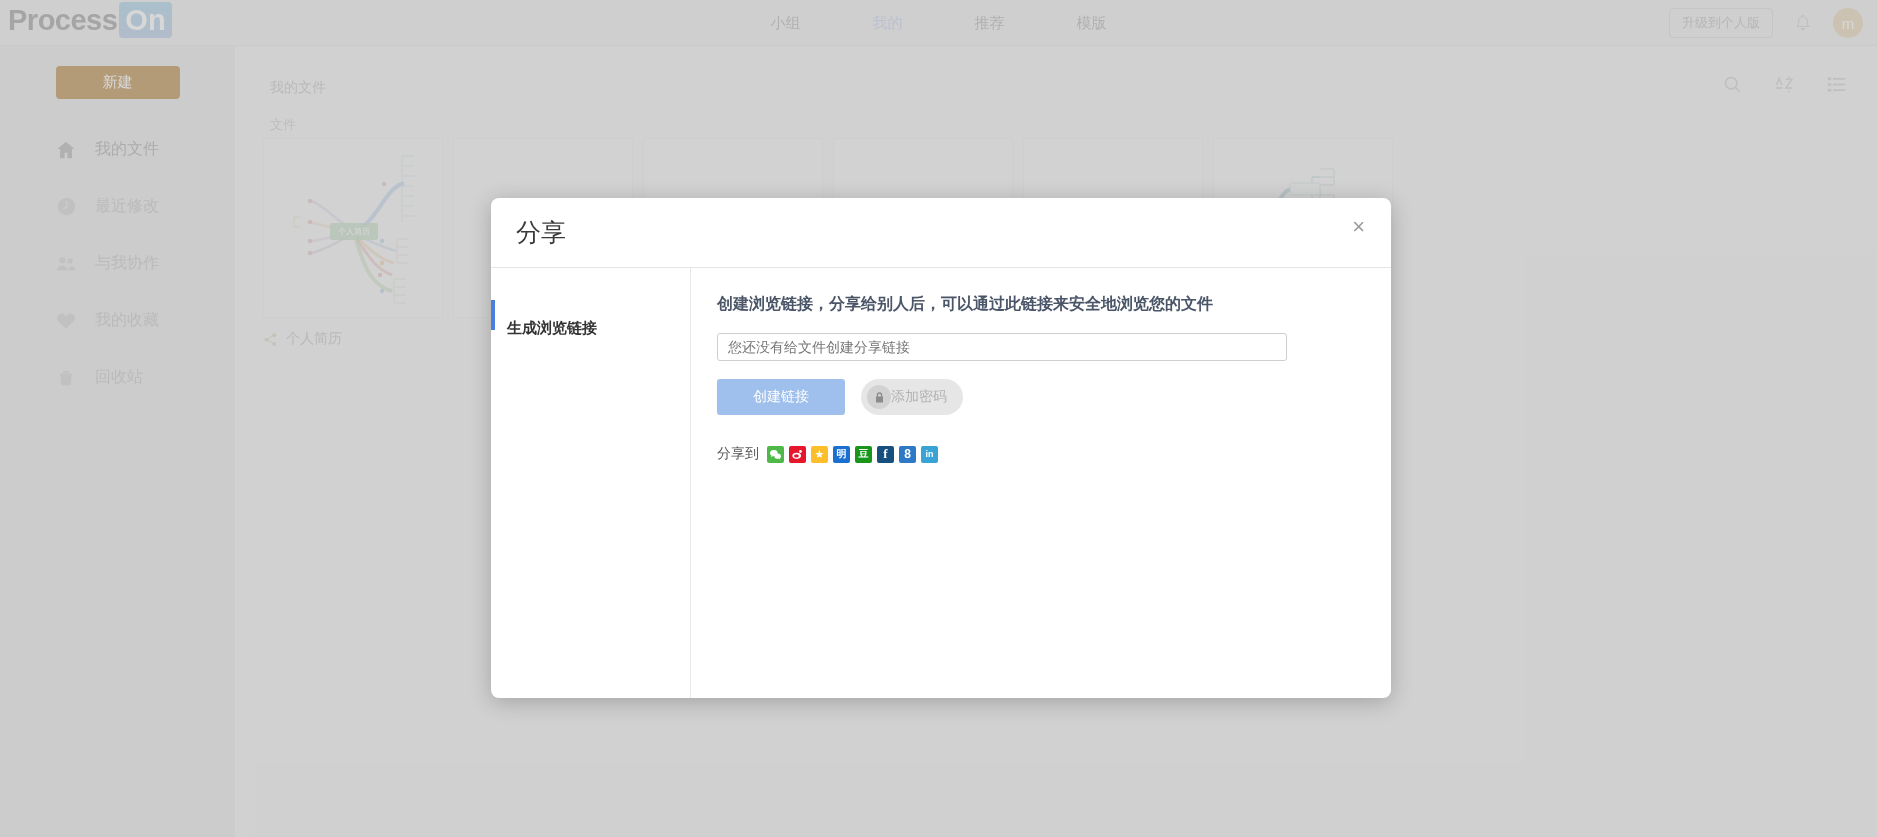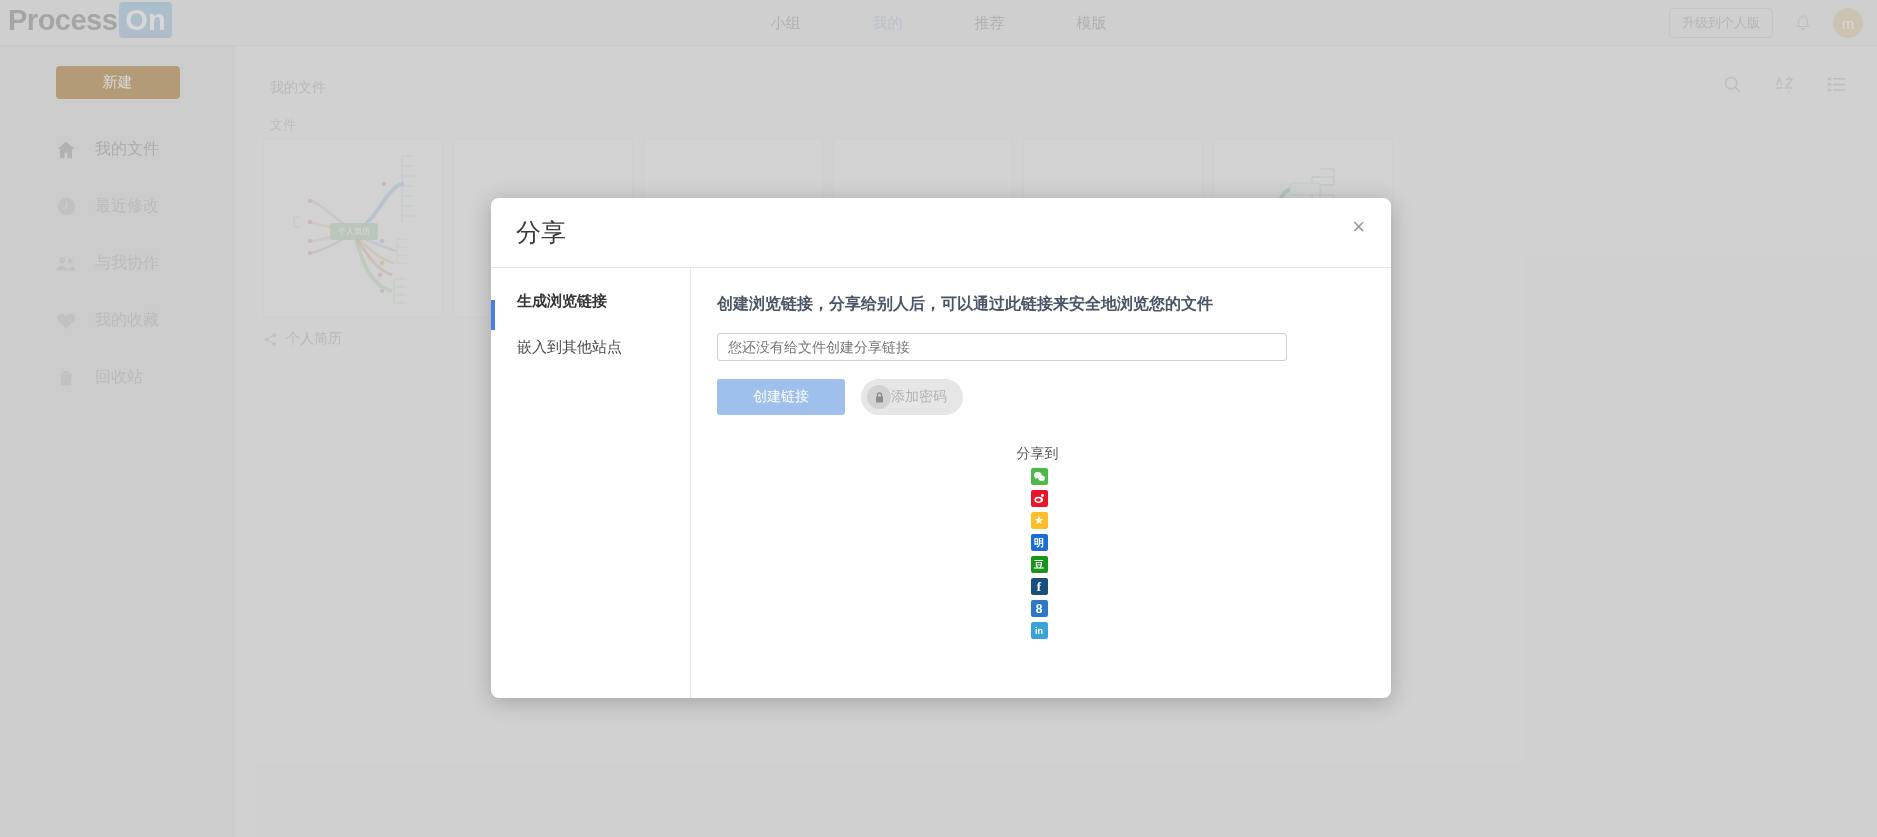--- a/index.html
+++ b/index.html
@@ -107,21 +107,21 @@
     display:flex; align-items:center; padding-left:25px;
   }
   .modal-title { font-size:25px; color:#3a3a3a; font-weight:normal; }
   .modal-close {
     position:absolute; right:18px; top:14px; font-size:22px; color:#9b9b9b;
     cursor:pointer; line-height:1; padding:4px 8px;
   }
   .modal-body { flex:1; display:flex; }
   .modal-tabs { width:200px; border-right:1px solid #e8e8e8; padding-top:24px; }
   .mtab {
-    height:46px; display:flex; align-items:flex-start; padding-left:26px;
+    height:46px; display:flex; align-items:flex-end; padding-left:16px;
     font-size:15px; color:#4b4b4b; cursor:pointer; position:relative;
   }
   .mtab.active { font-weight:bold; color:#333; }
   .mtab.active::before {
     content:""; position:absolute; left:0; top:8px; width:4px; height:30px; background:#4a7fe0;
   }
   .modal-panel { flex:1; padding:26px 30px 0 26px; }
   .panel-heading { font-size:16px; font-weight:bold; color:#4a5568; margin-bottom:18px; }
   .link-input {
     width:570px; height:28px; border:1px solid #cfcfcf; border-radius:3px;
@@ -137,21 +137,21 @@
   .pwd-btn {
     background:#e6e6e6; color:#b3b3b3; font-size:14px; border:none;
     border-radius:18px; padding:6px 16px 6px 6px; cursor:pointer;
     display:flex; align-items:center; 
     font-family:"Liberation Sans", sans-serif;
   }
   .lock-circle {
     width:24px; height:24px; border-radius:50%; background:#d2d2d2;
     display:flex; align-items:center; justify-content:center;
   }
-  .share-row { display:flex; align-items:center; gap:5px; margin-top:30px;flex-direction:column; }
+  .share-row { display:flex; align-items:center; gap:5px; margin-top:30px; }
   .share-label { font-size:14px; color:#555; margin-right:3px; }
   .sicon {
     width:17px; height:17px; border-radius:2px; cursor:pointer;
     display:flex; align-items:center; justify-content:center;
     font-size:11px; color:#fff; font-weight:bold;
   }
 </style>
 </head>
 <body>
 
@@ -392,23 +392,20 @@
       <span class="modal-title">分享</span>
       <span class="modal-close">×</span>
     </div>
 
     <div class="modal-body">
 
       <div class="modal-tabs">
         <div class="mtab active">
           <span>生成浏览链接</span>
         </div>
-        <div class="mtab">
-          <span>嵌入到其他站点</span>
-        </div>
       </div>
 
       <div class="modal-panel">
         <div class="panel-heading">创建浏览链接，分享给别人后，可以通过此链接来安全地浏览您的文件</div>
 
         <input class="link-input" type="text" placeholder="您还没有给文件创建分享链接" style="">
 
         <div class="btn-row">
           <button class="create-btn">创建链接</button>
           <button class="pwd-btn">

